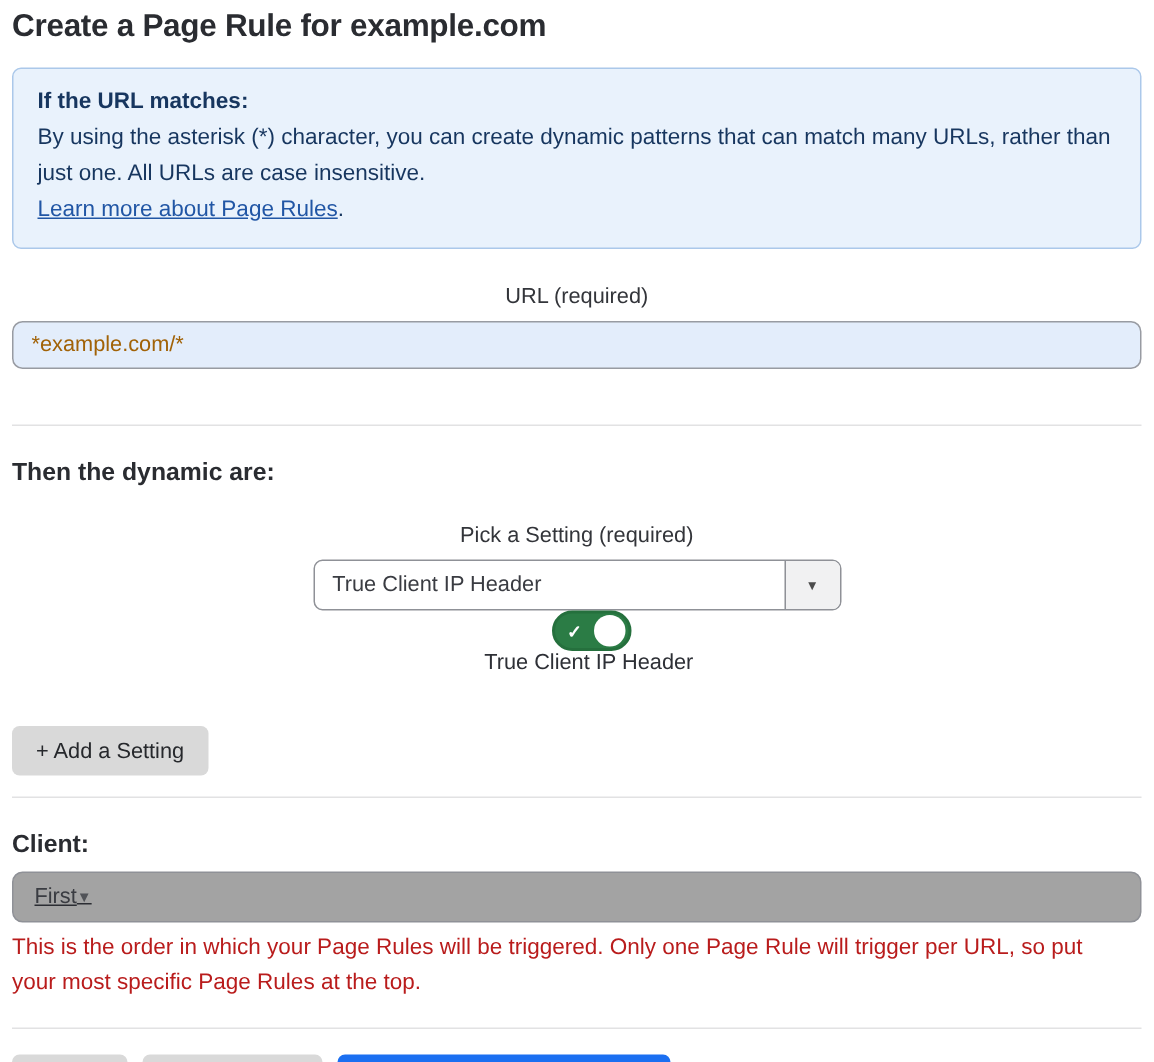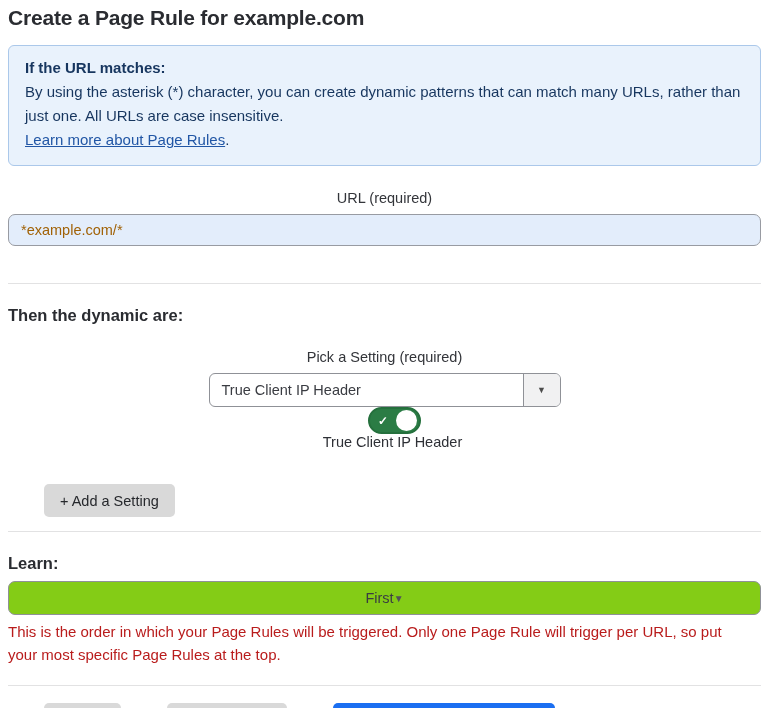--- a/index.html
+++ b/index.html
@@ -102,36 +102,36 @@
     width: 21px; height: 21px; background: #ffffff;
     border-radius: 50%;
   }
   .toggle-label { margin-left: 16px; font-size: 14.5px; color: #2e3036; }
 
   .btn {
     height: 33px; border: none; border-radius: 5px;
     font-size: 14.5px; padding: 0 16px;
     font-family: "Liberation Sans", sans-serif;
     cursor: pointer;
-    margin-left: 36px;
   }
   .btn-gray { background: #d9d9d9; color: #26282c; }
   .btn-blue { background: #1b6ff1; color: #ffffff; padding: 0 20px; }
 
   .add-setting-btn { margin-top: 34px; }
 
   .order-select {
     margin-top: 8px;
     width: 100%; height: 34px;
     border: 1px solid #8f9197;
     border-radius: 7px;
-    background: #84cc16;
-    display: flex; align-items: center; justify-content: center;
+    background: #a3a3a3;
+    display: flex; align-items: center; justify-content: flex-start;
     padding: 0 14px;
     cursor: pointer;
+    text-decoration: underline;
   }
   .order-select .order-value { font-size: 14.5px; color: #3a3c42; }
   .order-select .caret { color: #515358; font-size: 10px; }
 
   .help-text {
     margin-top: 6px;
     font-size: 15px; line-height: 22.5px;
     color: #b91c1c;
     max-width: 745px;
   }
@@ -176,21 +176,21 @@
       <span class="check-glyph">✓</span>
       <span class="knob"></span>
     </div>
     <span class="toggle-label">True Client IP Header</span>
   </div>
 
   <button class="btn btn-gray add-setting-btn">+ Add a Setting</button>
 
   <hr class="divider" style="margin-top:14px;">
 
-  <div class="section-heading">Learn:</div>
+  <div class="section-heading">Client:</div>
 
 
   <div class="order-select">
     <span class="order-value">First</span>
     <span class="caret">▼</span>
   </div>
 
   <div class="help-text">This is the order in which your Page Rules will be triggered. Only one Page Rule will trigger per URL, so put your most specific Page Rules at the top.</div>
 
   <hr class="divider divider-footer">

